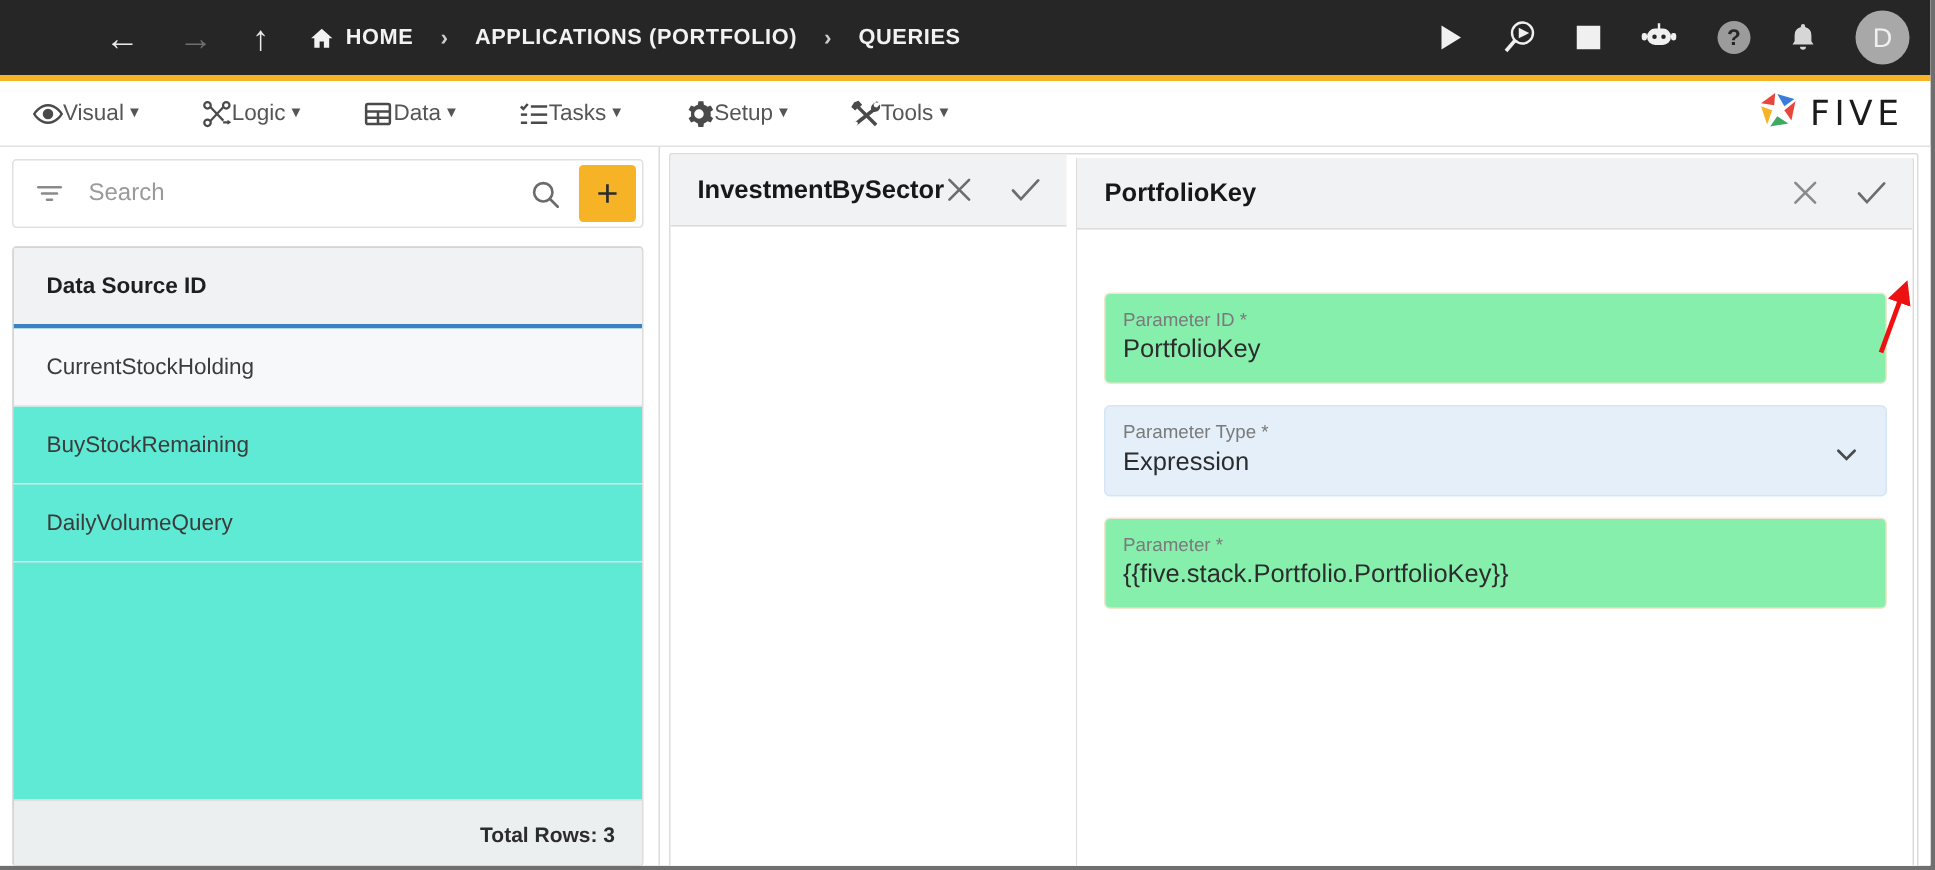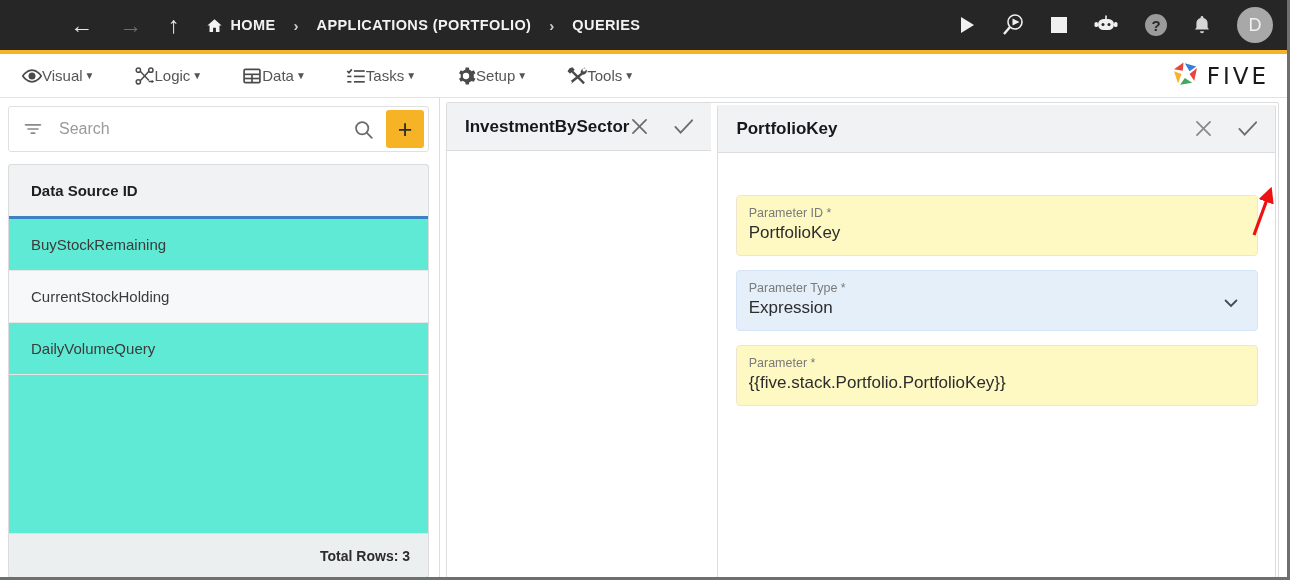--- a/index.html
+++ b/index.html
@@ -166,21 +166,21 @@
   .form-area {
     flex: 1; padding: 42px 0 0 0;
     display: flex; flex-direction: column; align-items: center; gap: 14px;
   }
   .field {
     width: 522px; border-radius: 4px;
     padding: 10px 14px 12px 12px; position: relative;
   }
   .field-label { font-size: 12.5px; color: #7a7a7a; margin-bottom: 3px; }
   .field-value { font-size: 17px; color: #2c2c2c; }
-  .field.cream { background: #fef9c3; border: 1px solid #f0e6d0; }
+  .field.cream { background: #86efac; border: 1px solid #f0e6d0; }
   .field.blue  { background: #e4effa; border: 1px solid #d5e5f5; }
   .field.select { padding-right: 46px; }
   .sel-caret {
     position: absolute; right: 16px; top: 50%; transform: translateY(-40%);
     color: #4a4a4a; display: flex;
   }
 
   
   .annot-arrow { position: absolute; left: 0; top: 0; pointer-events: none; }
 </style>
@@ -380,25 +380,25 @@
         <div class="add-btn">
           <span>+</span>
         </div>
       </div>
 
       <div class="list-box">
         <div class="list-head">
           <span>Data Source ID</span>
         </div>
         <div class="list-rows">
+          <div class="list-row alt">
+            <span>CurrentStockHolding</span>
+          </div>
           <div class="list-row">
             <span>BuyStockRemaining</span>
-          </div>
-          <div class="list-row alt">
-            <span>CurrentStockHolding</span>
           </div>
           <div class="list-row">
             <span>DailyVolumeQuery</span>
           </div>
         </div>
         <div class="list-foot">
           <span>Total Rows: 3</span>
         </div>
       </div>
     </div>

